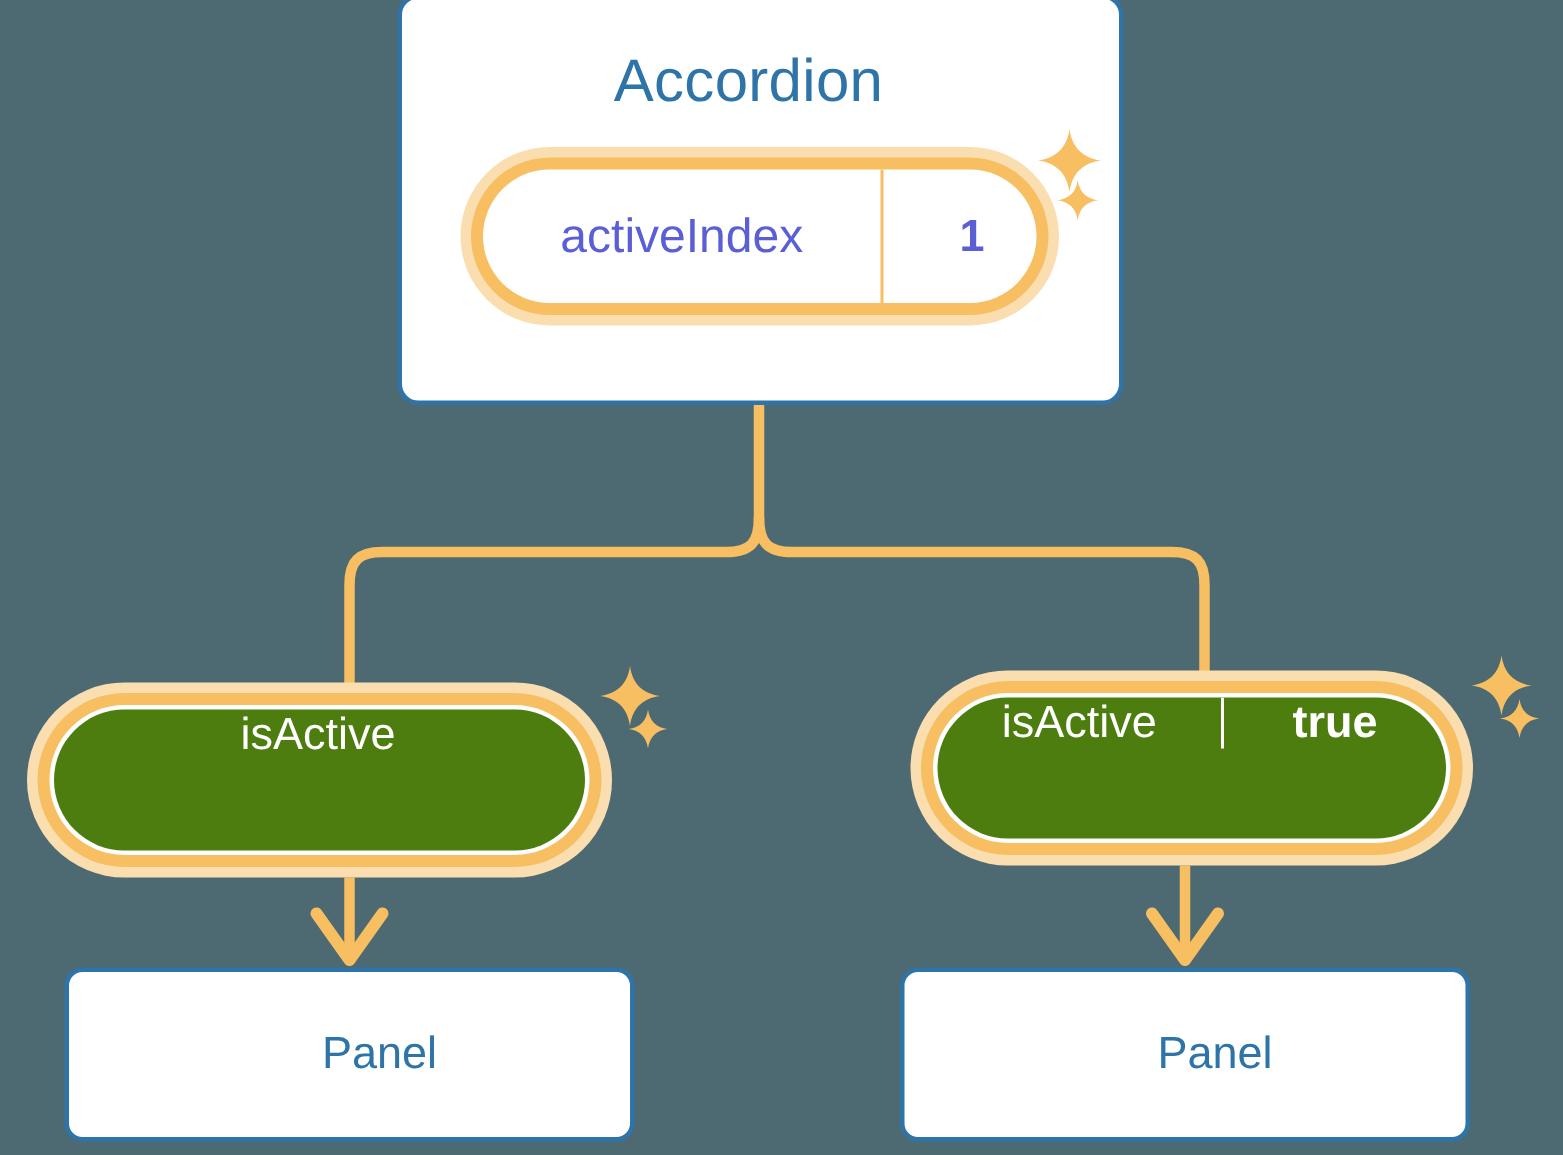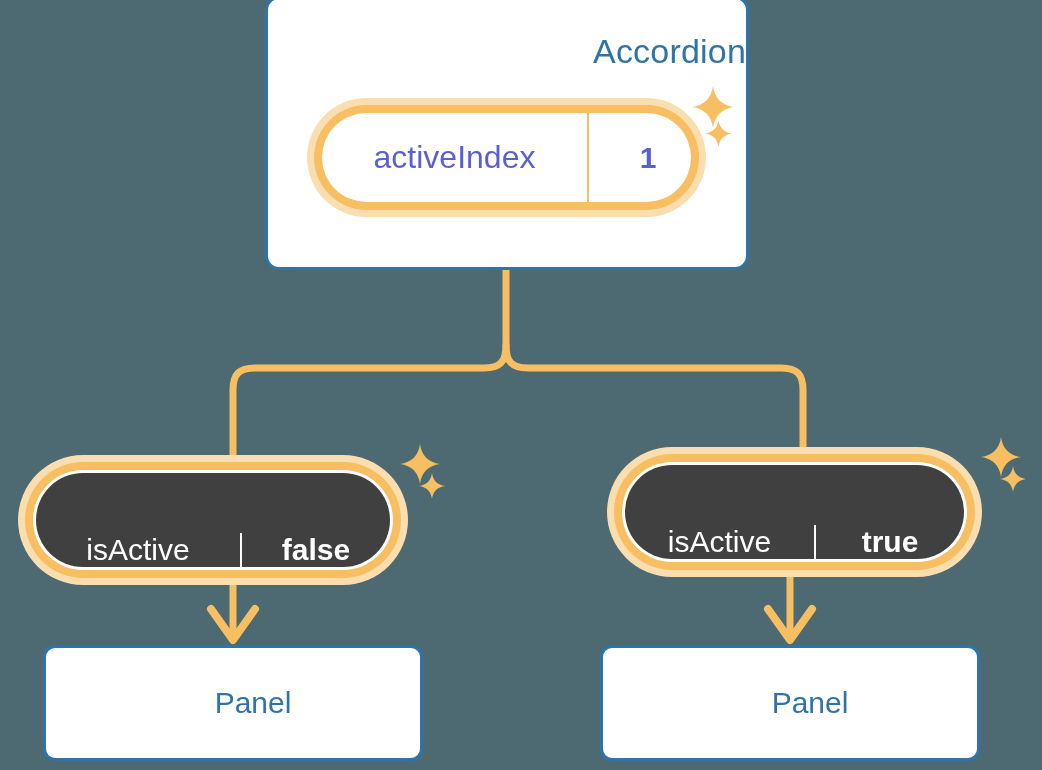--- a/index.html
+++ b/index.html
@@ -39,25 +39,25 @@
   }
   #accordion-card {
     left: 265px;
     top: -4px;
     width: 484px;
     height: 274px;
   }
   .card-title {
     position: absolute;
     left: 0;
-    right: 0;
+    right: 16px;
     top: 33px;
-    text-align: right;
+    text-align: center;
     color: #2e74a8;
-    font-size: 34px;
+    font-size: 40px;
     font-weight: 400;
     letter-spacing: .2px;
   }
 
   
   .panel-card {
     height: 116px;
     border-radius: 12px;
   }
   #panel-left  { left: 43px;  top: 645px; width: 380px; }
@@ -127,24 +127,24 @@
     font-weight: 700;
   }
 
   
   .pill-purple .pill-body {
     background: #ffffff;          
     padding: 3px;
   }
   .pill-purple .pill-inner {
     display: flex;
-    align-items: flex-end;
+    align-items: flex-start;
     height: 100%;
     width: 100%;
-    background: #404040;
+    background: #4d7c0f;
     border-radius: 999px;
     overflow: hidden;
   }
   .pill-purple .pill-key {
     flex: 1 1 auto;
     color: #ffffff;
     font-size: 30px;
     border-right: 2px solid #ffffff;
   }
   .pill-purple .pill-val {
@@ -222,21 +222,20 @@
     <svg width="27" height="27" viewBox="0 0 42 42">
       <path d="M21 0 C22.6 12.2 29.8 19.4 42 21 C29.8 22.6 22.6 29.8 21 42 C19.4 29.8 12.2 22.6 0 21 C12.2 19.4 19.4 12.2 21 0 Z" fill="#f7be62"></path>
     </svg>
   </div>
 
   <div class="pill-wrap pill-purple" id="pill-isactive-false">
     <div class="pill-ring">
       <div class="pill-body">
         <div class="pill-inner">
           <div class="pill-key">isActive</div>
-          <div class="pill-val">false</div>
         </div>
       </div>
     </div>
   </div>
 
   <div class="sparkle" style="left:400px; top:444px;">
     <svg width="40" height="40" viewBox="0 0 42 42">
       <path d="M21 0 C22.6 12.2 29.8 19.4 42 21 C29.8 22.6 22.6 29.8 21 42 C19.4 29.8 12.2 22.6 0 21 C12.2 19.4 19.4 12.2 21 0 Z" fill="#f7be62"></path>
     </svg>
   </div>

